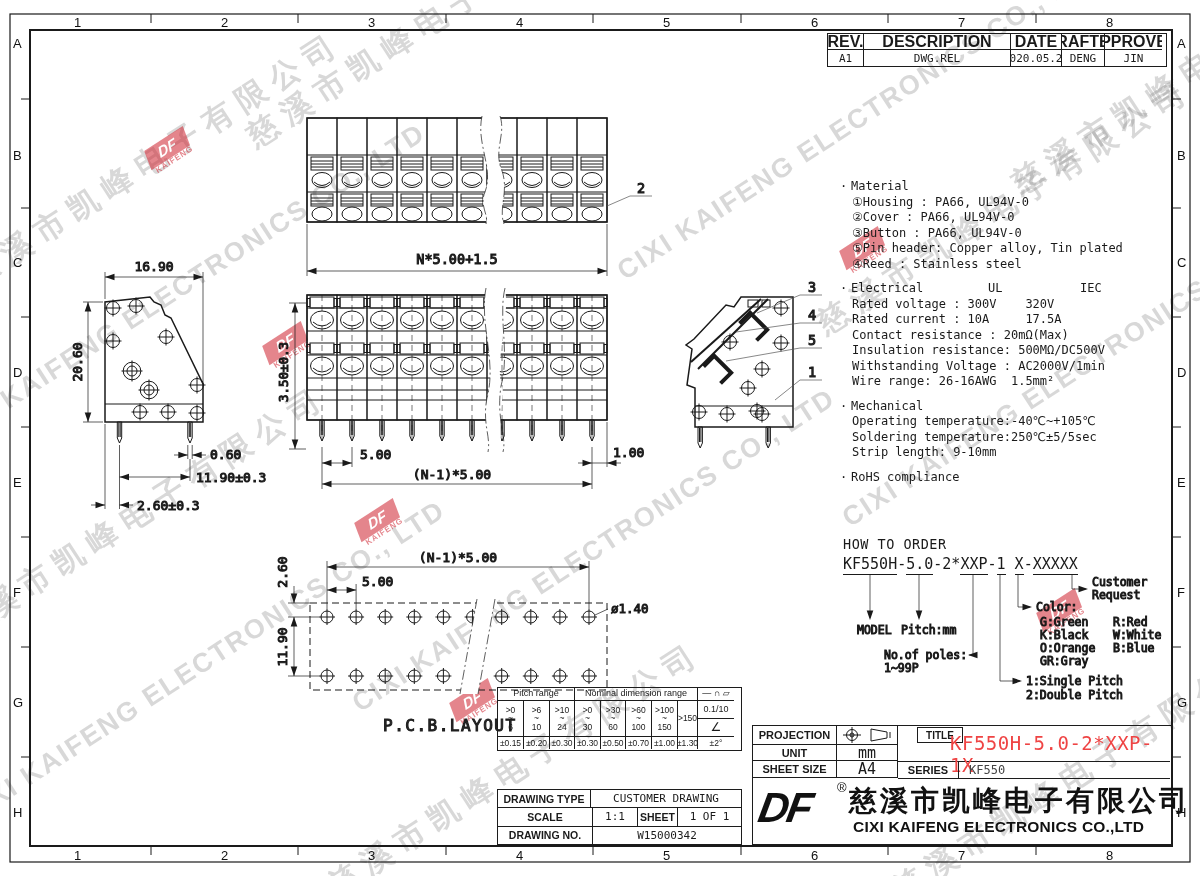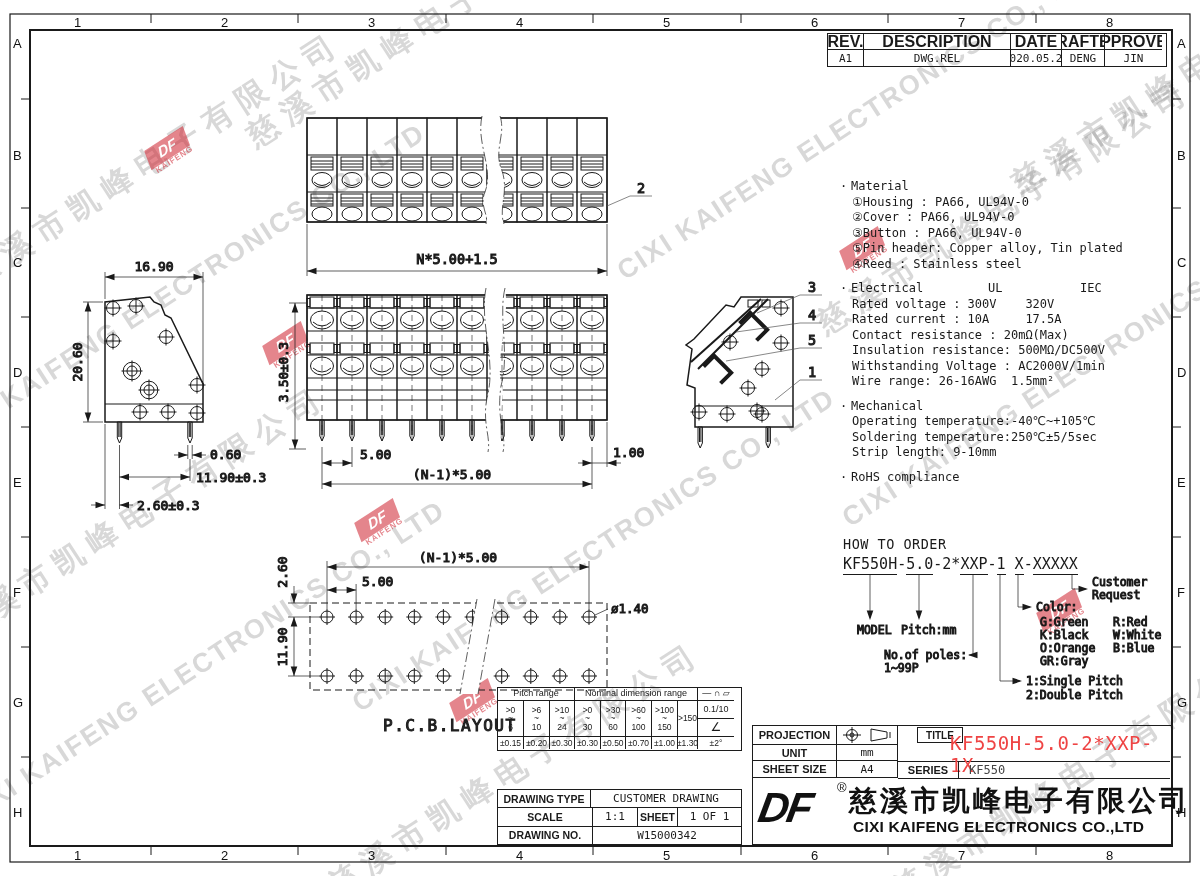--- a/index.html
+++ b/index.html
@@ -76,21 +76,21 @@
   .info .cell{border-right:1.2px solid #1c1c1c;height:100%;}
   .info .cell:last-child{border-right:none;}
   .info .lab{font-weight:bold;font-size:10.5px;}
   .info .val{font-size:11px;}
   
   .tb{left:752px;top:725px;width:420px;height:120px;border:1.6px solid #1c1c1c;
       box-sizing:border-box;padding-left:12px;}
   .tb .cell{position:absolute;border-right:1.2px solid #1c1c1c;
       border-bottom:1.2px solid #1c1c1c;}
   .tb .lab{font-weight:bold;font-size:11px;}
-  .tb .val{font-size:11px;}
+  .tb .val{font-size:15px;}
   .tb-title-zone{position:absolute;left:145px;top:0;width:272px;height:35px;
       border-bottom:1.2px solid #1c1c1c;}
   .tb-title-box{position:absolute;left:19px;top:1px;width:44px;height:14px;
       border:1.2px solid #1c1c1c;display:flex;align-items:center;justify-content:center;
       font-family:"Liberation Sans",sans-serif;font-weight:bold;font-size:10px;}
   .tb-title-val{position:absolute;left:52px;top:6px;font-size:19px;color:#ef4444;
       letter-spacing:.5px;}
   .tb-series{position:absolute;left:145px;top:35px;width:272px;height:17px;
       border-bottom:1.2px solid #1c1c1c;display:flex;}
   .tb-series .sl{width:60px;border-right:1.2px solid #1c1c1c;display:flex;

